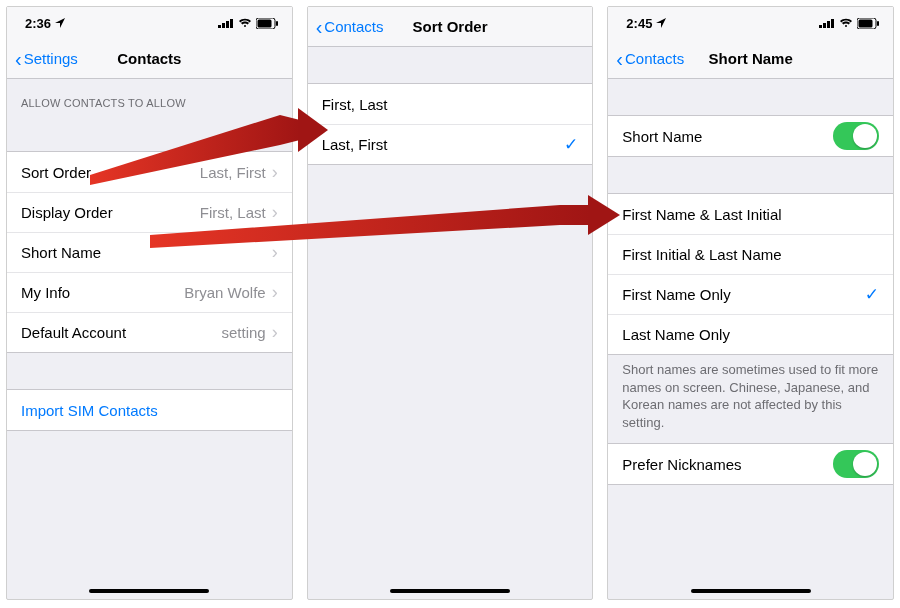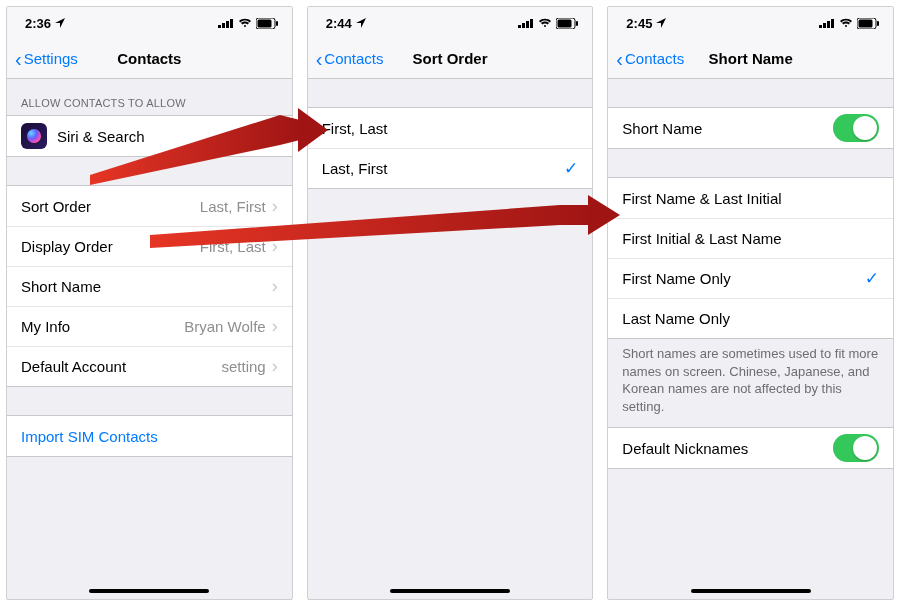--- a/index.html
+++ b/index.html
@@ -29,21 +29,21 @@
   .content { flex: 1; overflow: hidden; }
   .section-header {
     font-size: 11px; color: #6d6d72; letter-spacing: 0.2px; padding: 18px 14px 6px;
   }
   .section-footer {
     font-size: 13px; color: #6d6d72; padding: 6px 14px 12px; line-height: 1.35;
   }
   .group {
     border-top: 1px solid #c8c7cc; border-bottom: 1px solid #c8c7cc; background: #fff;
   }
-  .group.mt { margin-top: 28px; }
+  .group.mt { margin-top: 36px; }
   .row {
     display: flex; align-items: center; min-height: 40px; padding: 0 14px;
     border-top: 1px solid #e5e5e8; font-size: 15px; color: #000; cursor: pointer;
   }
   .row:first-child { border-top: none; }
   .row .label { flex: 0 1 auto; }
   .row .spacer { flex: 1; }
   .row .value { color: #8e8e93; font-size: 15px; }
   .row .disc { color: #c7c7cc; font-size: 18px; margin-left: 6px; }
   .row .check { color: #007aff; font-size: 17px; }
@@ -105,28 +105,20 @@
     </div>
     <div class="navbar">
       <div class="nav-back">
         <span class="chev">‹</span>
         <span>Settings</span>
       </div>
       <div class="nav-title">Contacts</div>
     </div>
     <div class="content">
       <div class="section-header">ALLOW CONTACTS TO ALLOW</div>
-      <div class="group">
-        <div class="row">
-          <span class="siri-icon"></span>
-          <span class="label">Siri &amp; Search</span>
-          <span class="spacer"></span>
-          <span class="disc">›</span>
-        </div>
-      </div>
 
       <div class="group mt">
         <div class="row">
           <span class="label">Sort Order</span>
           <span class="spacer"></span>
           <span class="value">Last, First</span>
           <span class="disc">›</span>
         </div>
         <div class="row">
           <span class="label">Display Order</span>
@@ -150,30 +142,54 @@
           <span class="label">Default Account</span>
           <span class="spacer"></span>
           <span class="value">setting</span>
           <span class="disc">›</span>
         </div>
       </div>
 
       <div class="group mt">
         <div class="row">
           <span class="label link">Import SIM Contacts</span>
+        </div>
+      </div>
+    </div>
+    <div class="homebar"></div>
+  </div>
+
+  <div class="phone">
+    <div class="navbar">
+      <div class="nav-back">
+        <span class="chev">‹</span>
+        <span>Contacts</span>
+      </div>
+      <div class="nav-title">Sort Order</div>
+    </div>
+    <div class="content">
+      <div class="group mt">
+        <div class="row">
+          <span class="label">First, Last</span>
+          <span class="spacer"></span>
+        </div>
+        <div class="row">
+          <span class="label">Last, First</span>
+          <span class="spacer"></span>
+          <span class="check">✓</span>
         </div>
       </div>
     </div>
     <div class="homebar"></div>
   </div>
 
   <div class="phone">
     <div class="statusbar">
       <span style="display:flex;align-items:center;gap:4px">
-        <span>2:44</span>
+        <span>2:45</span>
         <svg class="ico" width="10" height="10" viewBox="0 0 10 10">
             <path d="M0 5 L10 0 L5 10 L5 5 Z" fill="#000"></path>
           </svg>
       </span>
       <span class="status-right">
         <svg class="ico" width="16" height="10" viewBox="0 0 16 10">
             <rect x="0" y="7" width="3" height="3" fill="#000"></rect>
             <rect x="4" y="5" width="3" height="5" fill="#000"></rect>
             <rect x="8" y="3" width="3" height="7" fill="#000"></rect>
             <rect x="12" y="1" width="3" height="9" fill="#000"></rect>
@@ -186,68 +202,20 @@
             <rect x="1.5" y="1.5" width="14" height="8" rx="1.5" fill="#000"></rect>
             <rect x="20" y="3" width="2" height="5" rx="1" fill="#000"></rect>
           </svg>
       </span>
     </div>
     <div class="navbar">
       <div class="nav-back">
         <span class="chev">‹</span>
         <span>Contacts</span>
       </div>
-      <div class="nav-title">Sort Order</div>
-    </div>
-    <div class="content">
-      <div class="group mt">
-        <div class="row">
-          <span class="label">First, Last</span>
-          <span class="spacer"></span>
-        </div>
-        <div class="row">
-          <span class="label">Last, First</span>
-          <span class="spacer"></span>
-          <span class="check">✓</span>
-        </div>
-      </div>
-    </div>
-    <div class="homebar"></div>
-  </div>
-
-  <div class="phone">
-    <div class="statusbar">
-      <span style="display:flex;align-items:center;gap:4px">
-        <span>2:45</span>
-        <svg class="ico" width="10" height="10" viewBox="0 0 10 10">
-            <path d="M0 5 L10 0 L5 10 L5 5 Z" fill="#000"></path>
-          </svg>
-      </span>
-      <span class="status-right">
-        <svg class="ico" width="16" height="10" viewBox="0 0 16 10">
-            <rect x="0" y="7" width="3" height="3" fill="#000"></rect>
-            <rect x="4" y="5" width="3" height="5" fill="#000"></rect>
-            <rect x="8" y="3" width="3" height="7" fill="#000"></rect>
-            <rect x="12" y="1" width="3" height="9" fill="#000"></rect>
-          </svg>
-        <svg class="ico" width="14" height="10" viewBox="0 0 14 10">
-            <path d="M7 9 A1 1 0 1 0 7 7 A1 1 0 1 0 7 9 M3 5 C5 3 9 3 11 5 L9.6 6.4 C8.4 5.2 5.6 5.2 4.4 6.4 Z M1 3 C4 0 10 0 13 3 L11.6 4.4 C9 1.8 5 1.8 2.4 4.4 Z" fill="#000"></path>
-          </svg>
-        <svg class="ico" width="22" height="11" viewBox="0 0 22 11">
-            <rect x="0" y="0" width="19" height="11" rx="2.5" fill="none" stroke="#000" stroke-width="1"></rect>
-            <rect x="1.5" y="1.5" width="14" height="8" rx="1.5" fill="#000"></rect>
-            <rect x="20" y="3" width="2" height="5" rx="1" fill="#000"></rect>
-          </svg>
-      </span>
-    </div>
-    <div class="navbar">
-      <div class="nav-back">
-        <span class="chev">‹</span>
-        <span>Contacts</span>
-      </div>
       <div class="nav-title">Short Name</div>
     </div>
     <div class="content">
       <div class="group mt">
         <div class="row">
           <span class="label">Short Name</span>
           <span class="spacer"></span>
           <span class="toggle on">
               <span class="knob"></span>
             </span>
@@ -270,21 +238,21 @@
         </div>
         <div class="row">
           <span class="label">Last Name Only</span>
           <span class="spacer"></span>
         </div>
       </div>
       <div class="section-footer">Short names are sometimes used to fit more names on screen. Chinese, Japanese, and Korean names are not affected by this setting.</div>
 
       <div class="group">
         <div class="row">
-          <span class="label">Default Nicknames</span>
+          <span class="label">Prefer Nicknames</span>
           <span class="spacer"></span>
           <span class="toggle on">
               <span class="knob"></span>
             </span>
         </div>
       </div>
     </div>
     <div class="homebar"></div>
   </div>
 

